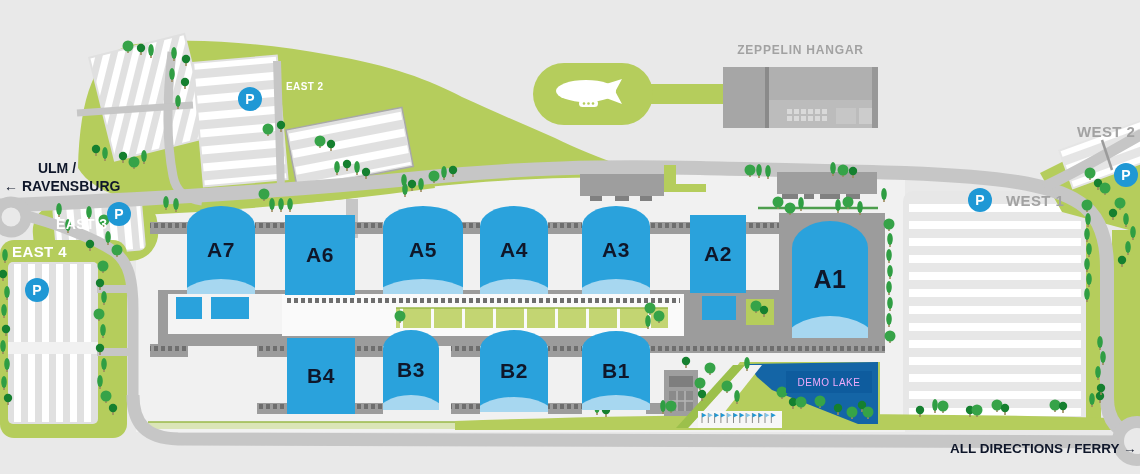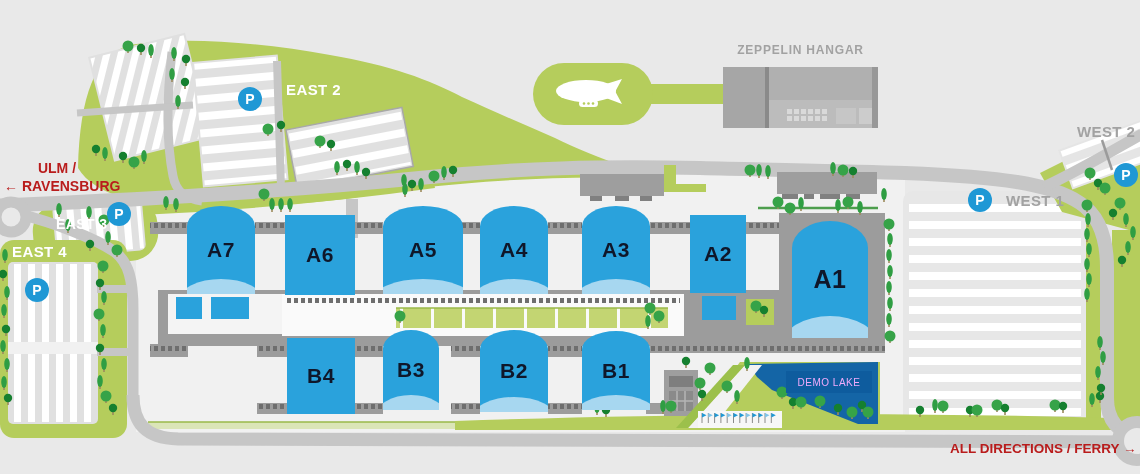--- a/index.html
+++ b/index.html
@@ -21,21 +21,21 @@
   }
   .hall.big{font-size:25px;}
   .hall.big .arc{height:56px;bottom:-34px;}
   .pbadge{
     position:absolute;z-index:6;width:24px;height:24px;border-radius:50%;
     background:#1f98d5;color:#fff;font-weight:700;font-size:14px;
     display:flex;align-items:center;justify-content:center;
   }
   .arealabel{position:absolute;z-index:6;font-weight:700;color:#fff;letter-spacing:.4px;white-space:nowrap;}
   .graylabel{position:absolute;z-index:6;font-weight:700;color:#a2a2a2;letter-spacing:.4px;white-space:nowrap;}
-  .sign{position:absolute;z-index:6;font-weight:700;color:#b91c1c;line-height:1.32;white-space:nowrap;}
+  .sign{position:absolute;z-index:6;font-weight:700;color:#0f172a;line-height:1.32;white-space:nowrap;}
   .lakebox{
     position:absolute;z-index:6;background:#0e5c9e;color:#f0abfc;font-weight:400;
     font-size:10px;letter-spacing:.5px;display:flex;align-items:center;justify-content:center;
   }
   .arrow{font-weight:700;}
 </style>
 </head>
 <body>
 
 <div class="map-root">
@@ -622,21 +622,21 @@
       <span>B1</span>
       <div class="arc"></div>
     </div>
 
 <div class="pbadge" style="left:238px;top:87px;">P</div>
 <div class="pbadge" style="left:107px;top:202px;">P</div>
 <div class="pbadge" style="left:25px;top:278px;">P</div>
 <div class="pbadge" style="left:968px;top:188px;">P</div>
 <div class="pbadge" style="left:1114px;top:163px;">P</div>
 
-<div class="arealabel" style="left:286px;top:81px;font-size:15px;">EAST 2</div>
+<div class="arealabel" style="left:286px;top:81px;font-size:10px;">EAST 2</div>
 <div class="arealabel" style="left:56px;top:216px;font-size:14px;">EAST 3</div>
 <div class="arealabel" style="left:12px;top:243px;font-size:15px;">EAST 4</div>
 <div class="graylabel" style="left:1006px;top:192px;font-size:15px;">WEST 1</div>
 <div class="graylabel" style="left:1077px;top:123px;font-size:15px;">WEST 2</div>
 <div class="graylabel" style="left:723px;top:43px;width:155px;text-align:center;font-size:12px;letter-spacing:.8px;">ZEPPELIN HANGAR</div>
 
 <div class="lakebox" style="left:786px;top:371px;width:86px;height:22px;">DEMO LAKE</div>
 
 <div class="sign" style="left:4px;top:159px;width:106px;font-size:14px;">
   <div style="text-align:center;">ULM /</div>

